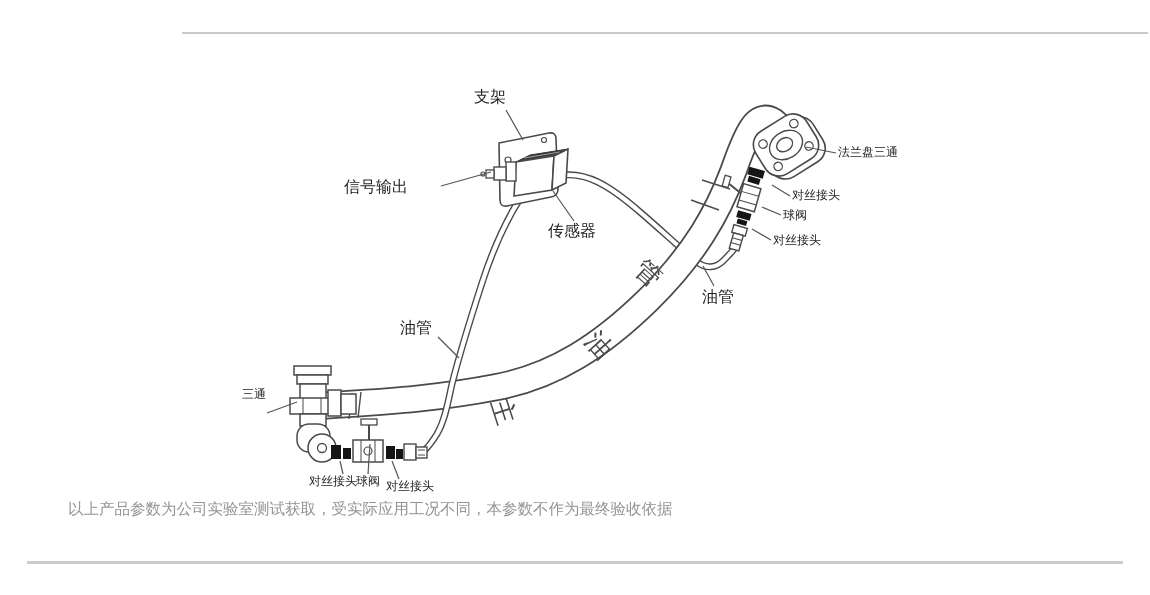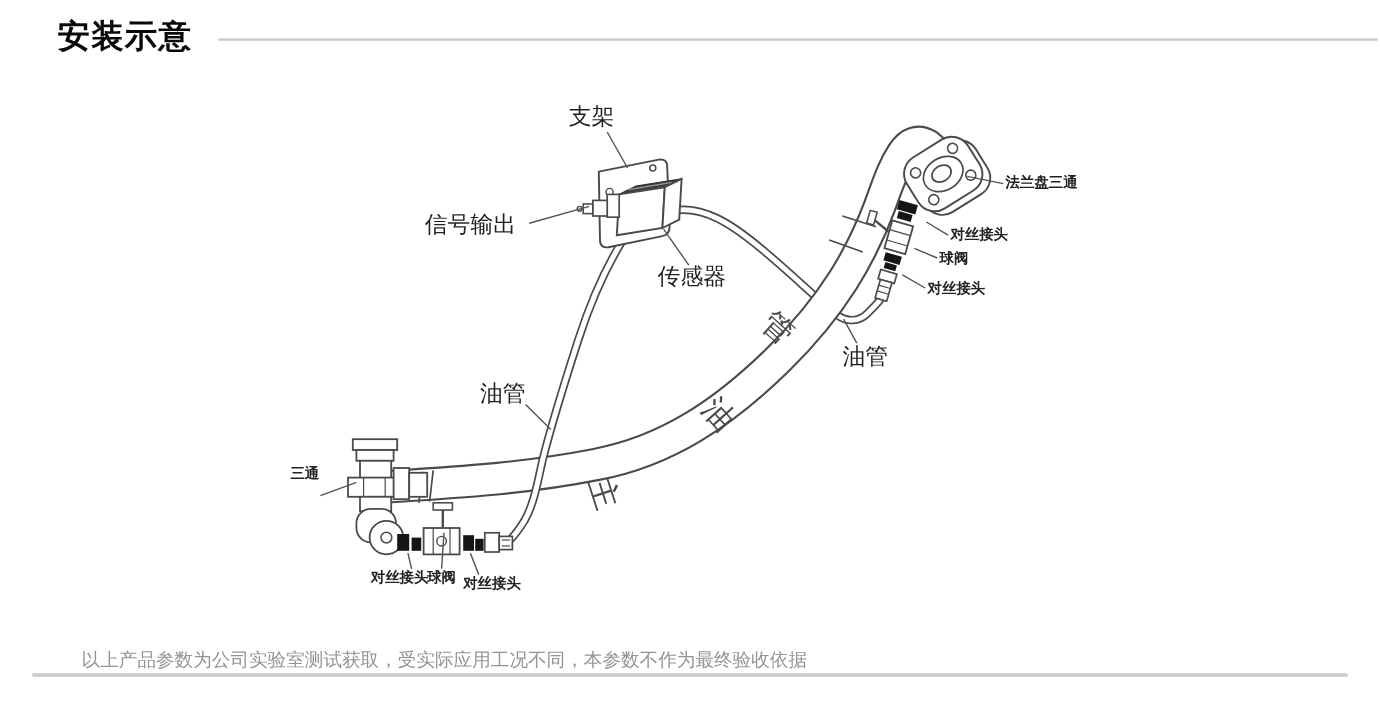--- a/index.html
+++ b/index.html
@@ -6,34 +6,33 @@
   body { background:#fff; font-family:"Liberation Sans","DejaVu Sans",sans-serif; }
   .page { position:relative; width:1150px; height:595px; background:#ffffff; overflow:hidden; }
 
   .title { position:absolute; left:48px; top:12px; font-size:27px; font-weight:800;
            color:#0a0a0a; letter-spacing:1px; }
   .title-rule { position:absolute; left:182px; top:32px; width:966px; height:2px; background:#c9c9c9; }
 
   .diagram-svg { position:absolute; left:0; top:0; }
 
   .lbl { position:absolute; color:#1f1f1f; white-space:nowrap; line-height:1.1; }
-  .lbl.lg { font-size:19px; font-weight:500; }
-  .lbl.sm { font-size:12px; font-weight:700; color:#222; }
+  .lbl.lg { font-size:16px; font-weight:500; }
+  .lbl.sm { font-size:12px; font-weight:400; color:#222; }
 
   .pipe-char { position:absolute; font-size:26px; color:#4a4a4a; white-space:nowrap; }
 
-  .footnote { position:absolute; left:68px; top:540px; font-size:15.5px; color:#949494; }
+  .footnote { position:absolute; left:68px; top:499px; font-size:15.5px; color:#949494; }
   .bottom-rule { position:absolute; left:27px; top:561px; width:1096px; height:3px; background:#cbcbcb; }
 </style>
 </head>
 <body>
 
 <div class="page">
 
-  <div class="title">安装示意</div>
   <div class="title-rule"></div>
 
   <svg class="diagram-svg" width="1150" height="595" viewBox="0 0 1150 595">
 
     <g>
       <path d="M 558 176 C 585 170 610 186 640 212 C 660 229 680 248 697 262 C 706 269 716 268 723 261 C 729 255 732 252 734 249" fill="none" stroke="#4a4a4a" stroke-width="7"></path>
       <path d="M 558 176 C 585 170 610 186 640 212 C 660 229 680 248 697 262 C 706 269 716 268 723 261 C 729 255 732 252 734 249" fill="none" stroke="#ffffff" stroke-width="4.2"></path>
     </g>
 
     <g>
@@ -135,21 +134,21 @@
       <path d="M 714 286 L 703 266"></path>
       <path d="M 438 337 L 459 358"></path>
       <path d="M 267 413 L 297 402"></path>
       <path d="M 343 474 L 340 461"></path>
       <path d="M 368 474 L 370 444"></path>
       <path d="M 399 479 L 392 461"></path>
     </g>
   </svg>
 
   <span class="lbl lg" style="left:474px;top:88px">支架</span>
-  <span class="lbl lg" style="left:354px;top:178px">信号输出</span>
+  <span class="lbl lg" style="left:344px;top:178px">信号输出</span>
   <span class="lbl lg" style="left:548px;top:222px">传感器</span>
   <span class="lbl sm" style="left:838px;top:146px">法兰盘三通</span>
   <span class="lbl sm" style="left:792px;top:189px">对丝接头</span>
   <span class="lbl sm" style="left:783px;top:209px">球阀</span>
   <span class="lbl sm" style="left:773px;top:234px">对丝接头</span>
   <span class="lbl lg" style="left:702px;top:288px">油管</span>
   <span class="lbl lg" style="left:400px;top:319px">油管</span>
   <span class="lbl sm" style="left:242px;top:388px">三通</span>
   <span class="lbl sm" style="left:309px;top:475px">对丝接头</span>
   <span class="lbl sm" style="left:356px;top:475px">球阀</span>

